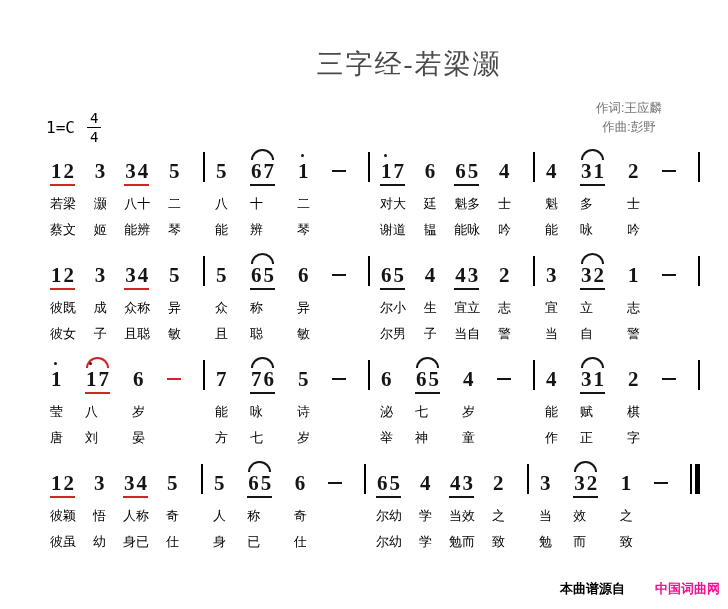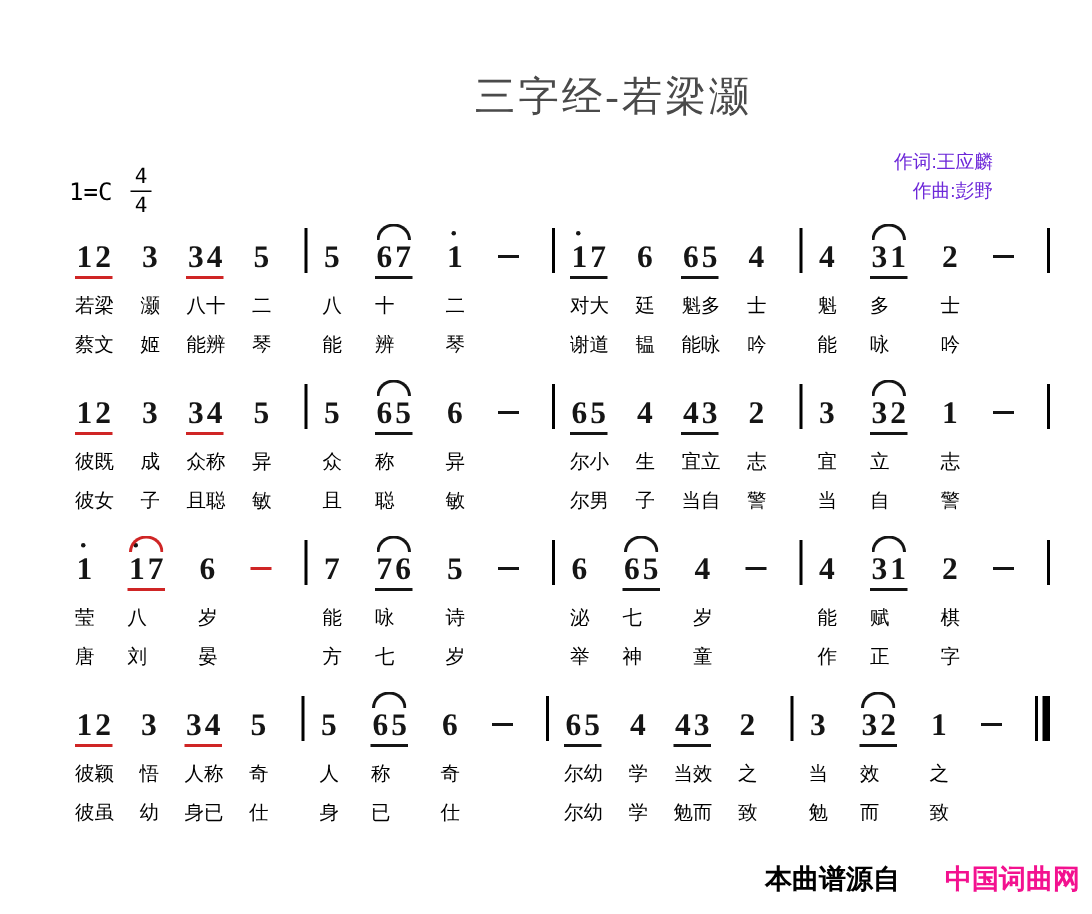--- a/index.html
+++ b/index.html
@@ -15,21 +15,21 @@
   .keysig{
     position:absolute;left:46px;top:86px;display:flex;align-items:center;
     font-family:"DejaVu Sans Mono",monospace;font-size:16px;color:#000;margin-top:24px;
   }
   .frac{display:inline-flex;flex-direction:column;align-items:center;
     margin-left:12px;font-size:14px;line-height:1.15;}
   .frac .num{border-bottom:1px solid #000;padding:0 3px 1px 3px;}
   .frac .den{padding-top:1px;}
   .credits{
     position:absolute;right:66px;top:99px;font-size:12.5px;line-height:1.55;
-    color:#6d28d9;text-align:right;white-space:nowrap;
+    color:#737373;text-align:center;white-space:nowrap;
   }
   .score{position:absolute;left:40px;top:146px;width:660px;}
   .system{display:flex;align-items:flex-start;margin-bottom:13px;}
   .measure{flex:1 1 0;display:flex;justify-content:space-between;
     padding:0 22px 0 10px;min-width:0;}
   .col{display:flex;flex-direction:column;}
   .note-area{height:40px;display:flex;align-items:flex-end;}
   .ngroup{
     position:relative;display:flex;
     font-family:"Liberation Serif",serif;font-size:21px;font-weight:bold;
@@ -47,21 +47,21 @@
   .tie.red{border-color:#cf2525;}
   .dash{display:block;width:14px;height:2px;background:#151515;margin-bottom:10px;}
   .dash.red{background:#cf2525;}
   .lyric{margin-top:9px;height:16px;font-size:13px;color:#000;white-space:nowrap;}
   .lyric + .lyric{margin-top:10px;}
   .barline{flex:0 0 auto;width:2px;height:30px;background:#000;margin-top:6px;}
   .barwrap{flex:0 0 auto;display:flex;gap:3px;margin-top:6px;}
   .barwrap .bl{width:2px;height:30px;background:#000;}
   .barwrap .bl.thick{width:5px;}
   .footer{
-    position:absolute;right:8px;bottom:11px;font-size:18px;font-weight:bold;
+    position:absolute;right:8px;bottom:11px;font-size:13px;font-weight:bold;
     white-space:nowrap;
     margin-left:16px;
   }
   .footer .site{color:#f3118f;margin-left:30px;}
 </style>
 </head>
 <body>
 
 <div class="title">三字经-若梁灏</div>
 

